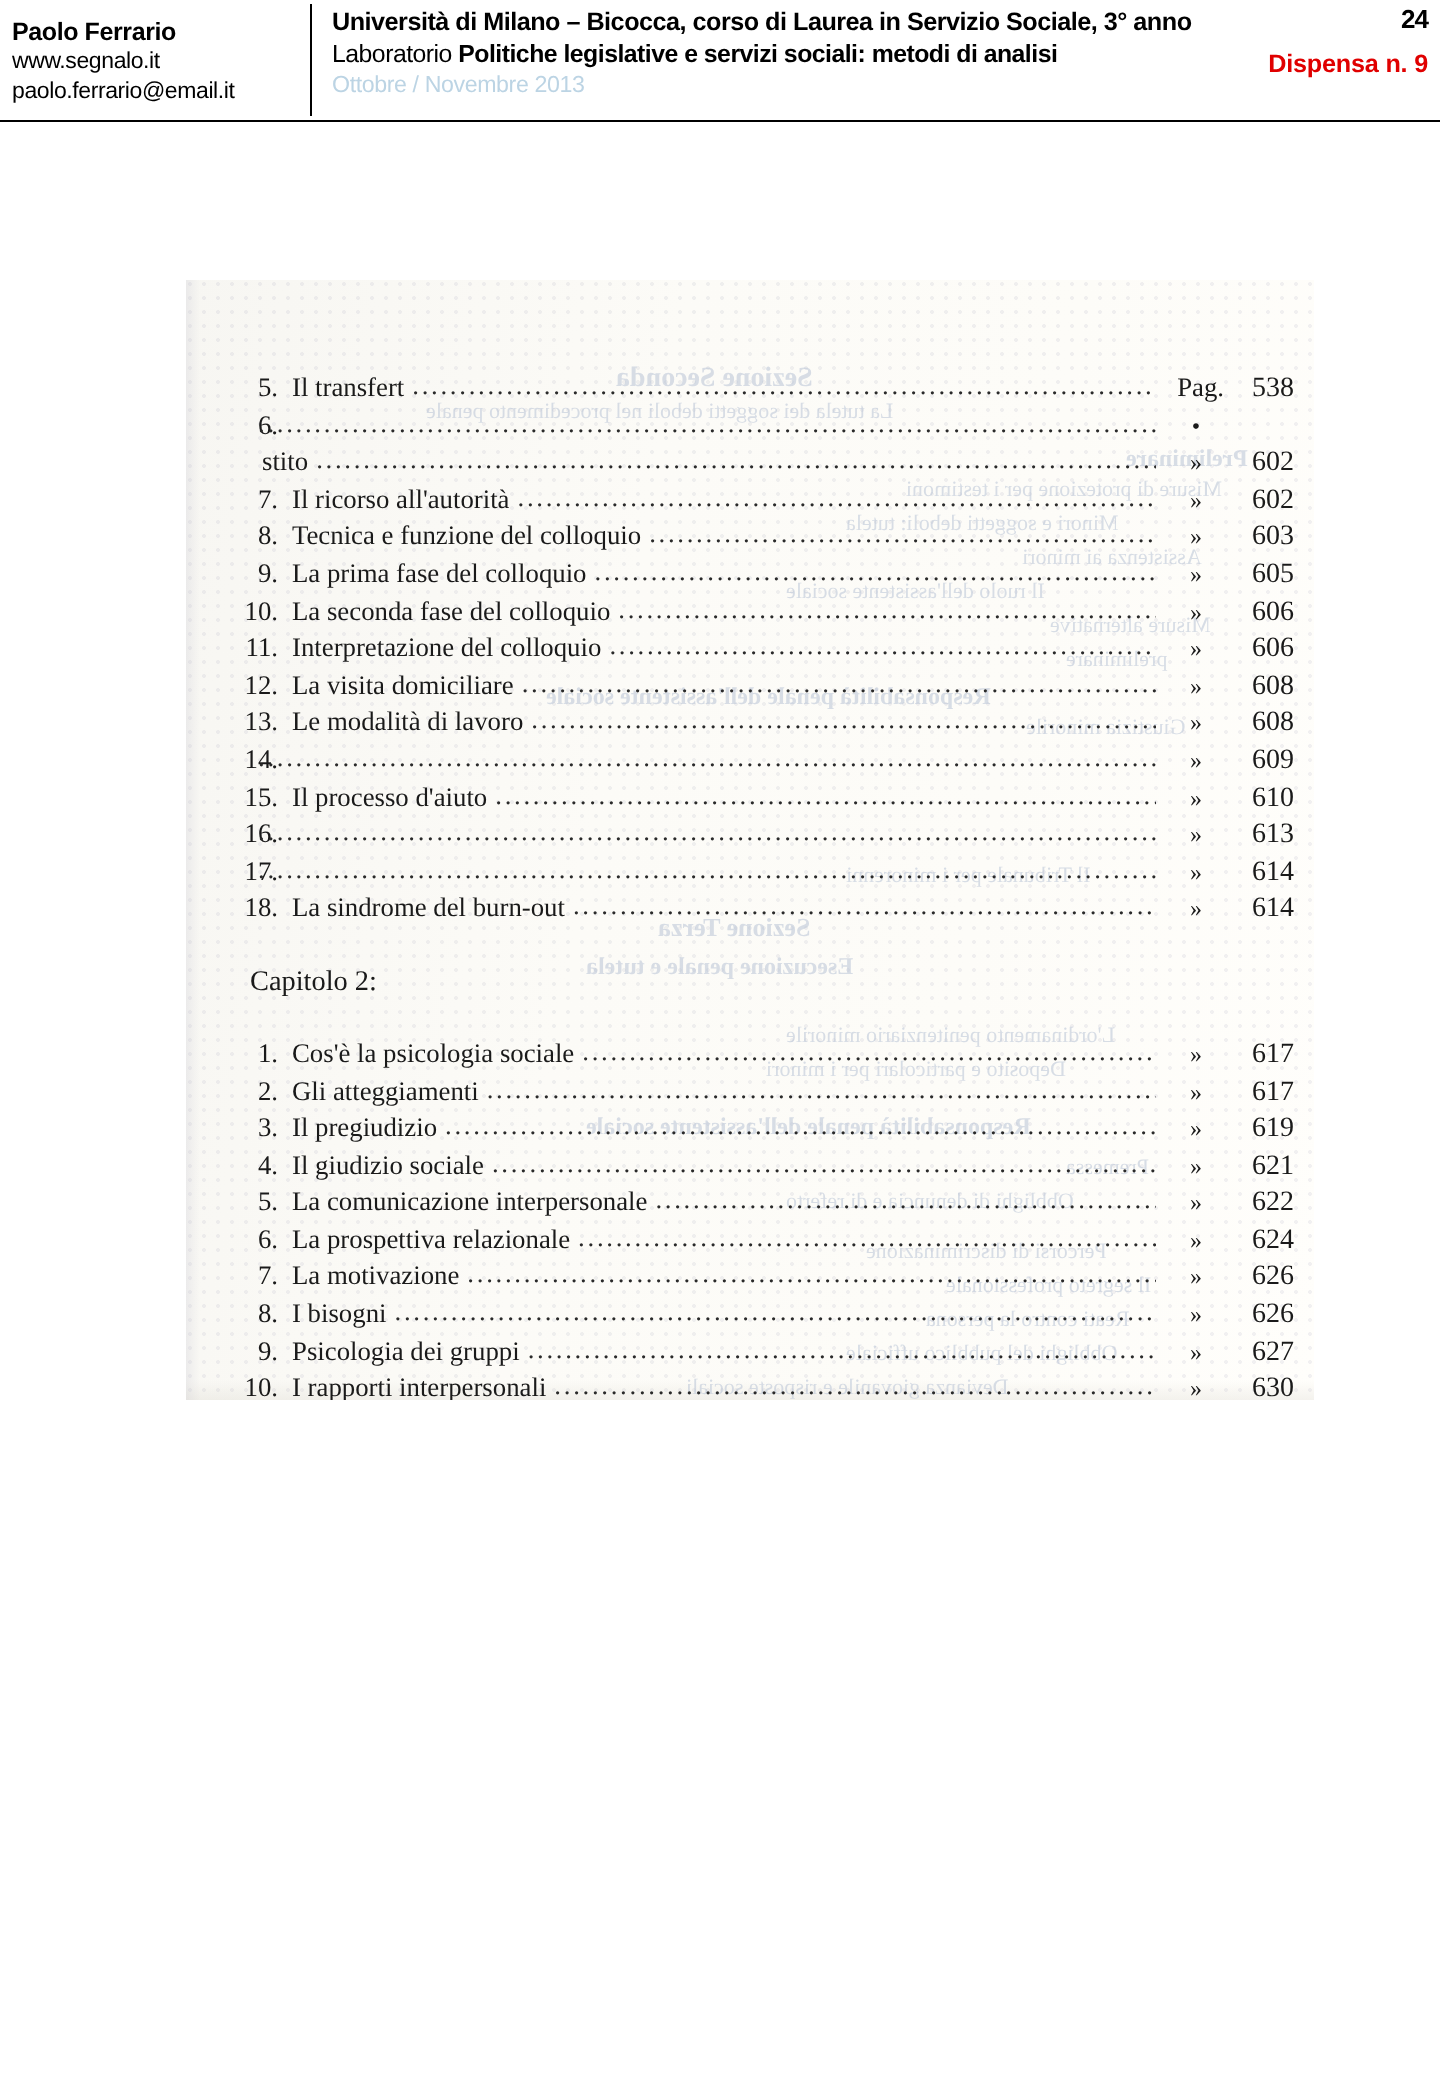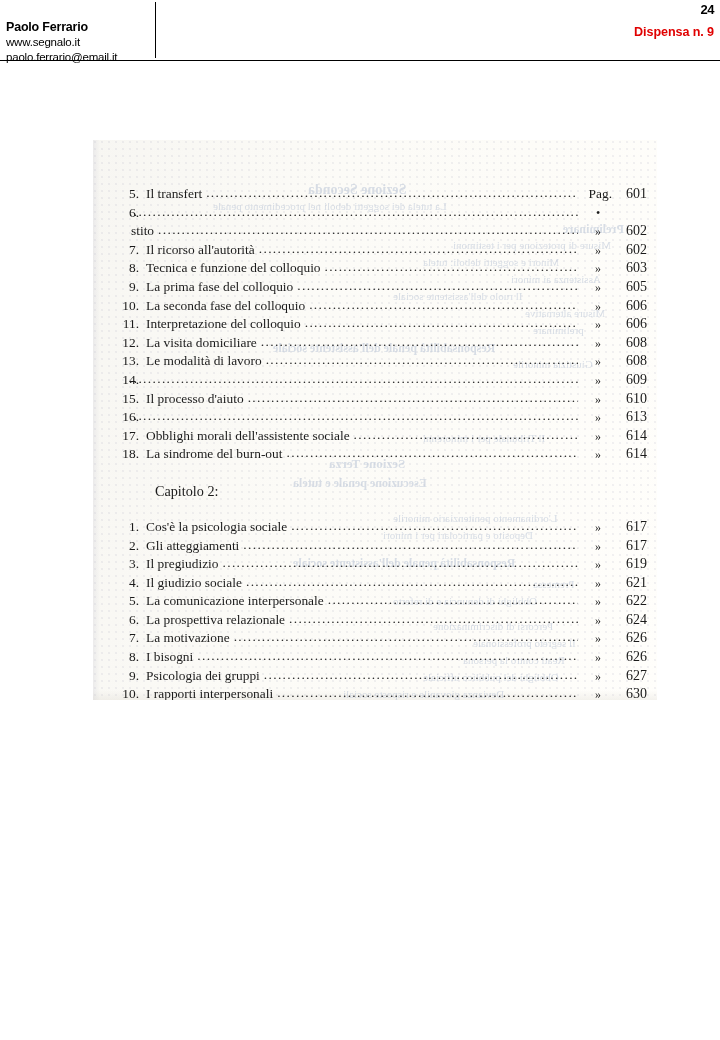--- a/index.html
+++ b/index.html
@@ -17,21 +17,21 @@
 
   
   .header {
     position: absolute;
     left: 0; top: 0;
     width: 720px;
     height: 62px;
   }
   .hdr-left {
     position: absolute;
-    left: 6px; top: 20px;
+    left: 6px; top: 9px;
     width: 144px;
   }
   .hdr-name {
     font-size: 12.5px;
     font-weight: bold;
     color: #000000;
     line-height: 15px;
     letter-spacing: -0.2px;
   }
   .hdr-site, .hdr-mail {
@@ -203,38 +203,43 @@
     padding-right: 10px;
   }
 
   .toc-chapter {
     font-size: 14.2px;
     padding-left: 32px;
     height: 26px;
     display: flex;
     align-items: baseline;
   }
-  .toc-chapter .ch-label { font-weight: normal; margin-left: 30px; }
+  .toc-chapter .ch-label { font-weight: normal; }
   .toc-chapter .ch-title { font-weight: bold; margin-left: 5px; }
   .spacer-18 { height: 18px; }
   .spacer-10 { height: 10px; }
 </style>
 </head>
 <body>
 
 <div class="header">
 
   <div class="hdr-left">
     <div class="hdr-name">Paolo Ferrario</div>
     <div class="hdr-site">www.segnalo.it</div>
     <div class="hdr-mail">paolo.ferrario@email.it</div>
   </div>
 
   <div class="hdr-divider"></div>
 
+  <div class="hdr-right">
+    <div class="hdr-line1">Università di Milano – Bicocca, corso di  Laurea in Servizio Sociale, 3° anno</div>
+    <div class="hdr-line2"><span>Laboratorio</span> <b>Politiche legislative e servizi sociali: metodi di analisi</b></div>
+    <div class="hdr-line3">Ottobre / Novembre 2013</div>
+  </div>
 
   <div class="hdr-pagenum">24</div>
   <div class="hdr-dispensa">Dispensa n. 9</div>
   <div class="hdr-rule"></div>
 </div>
 
 <div class="scan">
   <div class="scan-edge-l"></div>
   <div class="scan-edge-b"></div>
 
@@ -267,21 +272,21 @@
 
   <div class="toc" id="toc-root">
       <div class="spacer-10"></div>
       <div class="spacer-18"></div>
       <div class="spacer-18"></div>
       <div class="toc-row">
         <span class="toc-num">5.</span>
         <span class="toc-title">Il transfert</span>
         <span class="toc-dots">...........................................................................................................................................</span>
         <span class="toc-mark pag">Pag.</span>
-        <span class="toc-page">601</span>
+        <span class="toc-page">538</span>
       </div>
       <div class="toc-row">
         <span class="toc-num">6.</span>
         <span class="toc-dots">...........................................................................................................................................</span>
         <span class="toc-mark">•</span>
         <span class="toc-page"></span>
       </div>
       <div class="toc-cont">
         <span class="toc-title" style="padding-left: 0px;">stito</span>
         <span class="toc-dots">...........................................................................................................................................</span>
@@ -351,21 +356,20 @@
         <span class="toc-page">610</span>
       </div>
       <div class="toc-row">
         <span class="toc-num">16.</span>
         <span class="toc-dots">...........................................................................................................................................</span>
         <span class="toc-mark">»</span>
         <span class="toc-page">613</span>
       </div>
       <div class="toc-row">
         <span class="toc-num">17.</span>
-        <span class="toc-title">Obblighi morali dell'assistente sociale</span>
         <span class="toc-dots">...........................................................................................................................................</span>
         <span class="toc-mark">»</span>
         <span class="toc-page">614</span>
       </div>
       <div class="toc-row">
         <span class="toc-num">18.</span>
         <span class="toc-title">La sindrome del burn-out</span>
         <span class="toc-dots">...........................................................................................................................................</span>
         <span class="toc-mark">»</span>
         <span class="toc-page">614</span>

